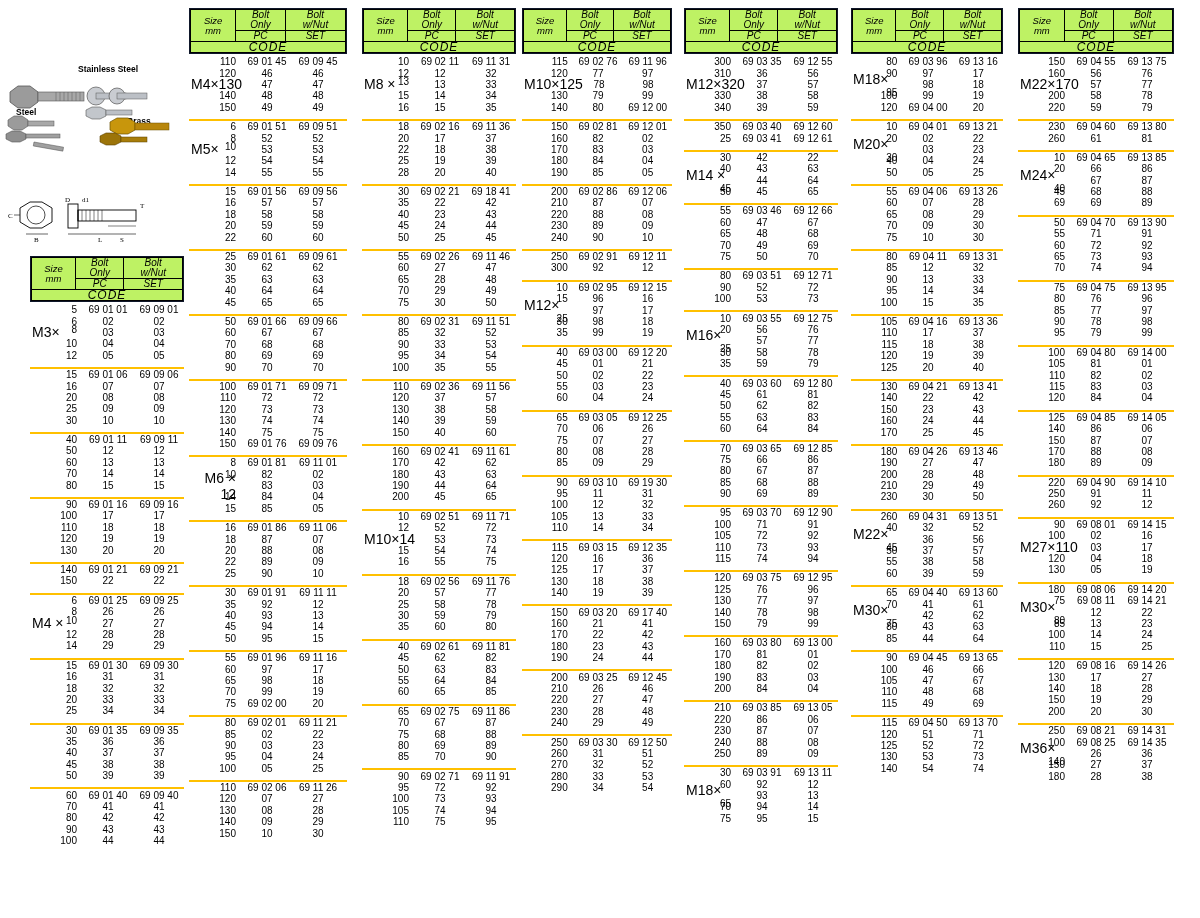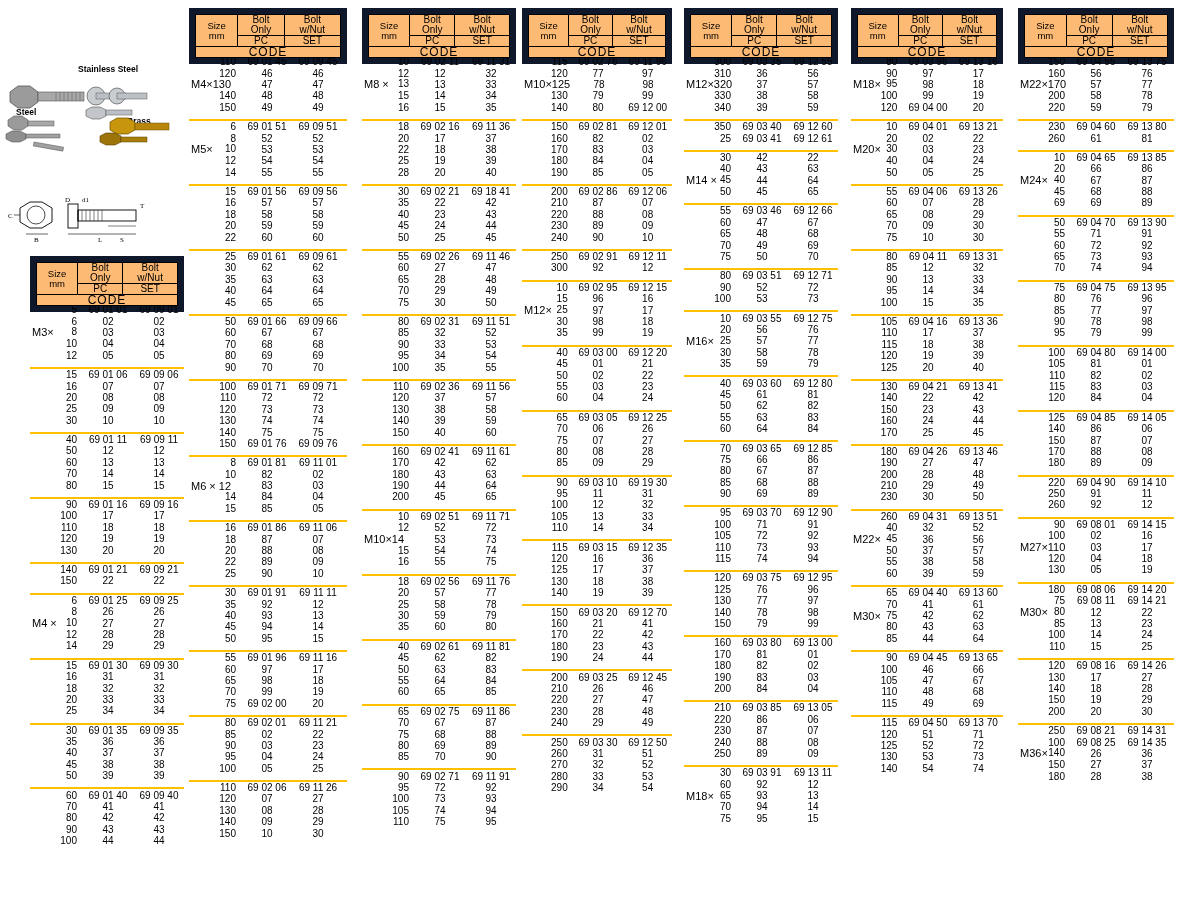--- a/index.html
+++ b/index.html
@@ -67,22 +67,23 @@
   
   .dim {
     position: absolute;
     left: 8px; top: 196px;
     width: 172px; height: 48px;
     font-size: 8px;
   }
   .dim svg { display: block; }
   .hdr-wrap {
     position: absolute;
-    border: 6px solid #0f172a;
-    background: #fdba74;
+    border: 1px solid #0f172a;
+    background: #bef264;
+    font-style: italic;
   }
   .hdr-tbl {
     border-collapse: collapse;
     width: 100%;
     font-size: 9px;
     text-align: center;
   }
   .hdr-tbl td {
     border: 1px solid #000;
     padding: 0 1px;
@@ -103,21 +104,21 @@
   }
   .c-size {
     width: 52px;
     text-align: right;
     padding-right: 5px;
     font-size: 10px;
   }
   .c-size .mlabel {
     float: left;
     padding-left: 2px;
-    font-size: 11px;
+    font-size: 14px;
   }
   .c-pc {
     width: 52px;
     text-align: center;
     font-size: 10px;
   }
   .c-set {
     width: 50px;
     text-align: center;
     font-size: 10px;
@@ -1445,21 +1446,21 @@
           <div class="c-size">140</div>
           <div class="c-pc">19</div>
           <div class="c-set">39</div>
         </div>
       </div>
       <div class="sep-gap"></div>
       <div class="grp-line">
         <div class="row">
           <div class="c-size">150</div>
           <div class="c-pc">69 03 20</div>
-          <div class="c-set">69 12 70</div>
+          <div class="c-set">69 17 40</div>
         </div>
         <div class="row">
           <div class="c-size">160</div>
           <div class="c-pc">21</div>
           <div class="c-set">41</div>
         </div>
         <div class="row">
           <div class="c-size">170</div>
           <div class="c-pc">22</div>
           <div class="c-set">42</div>

